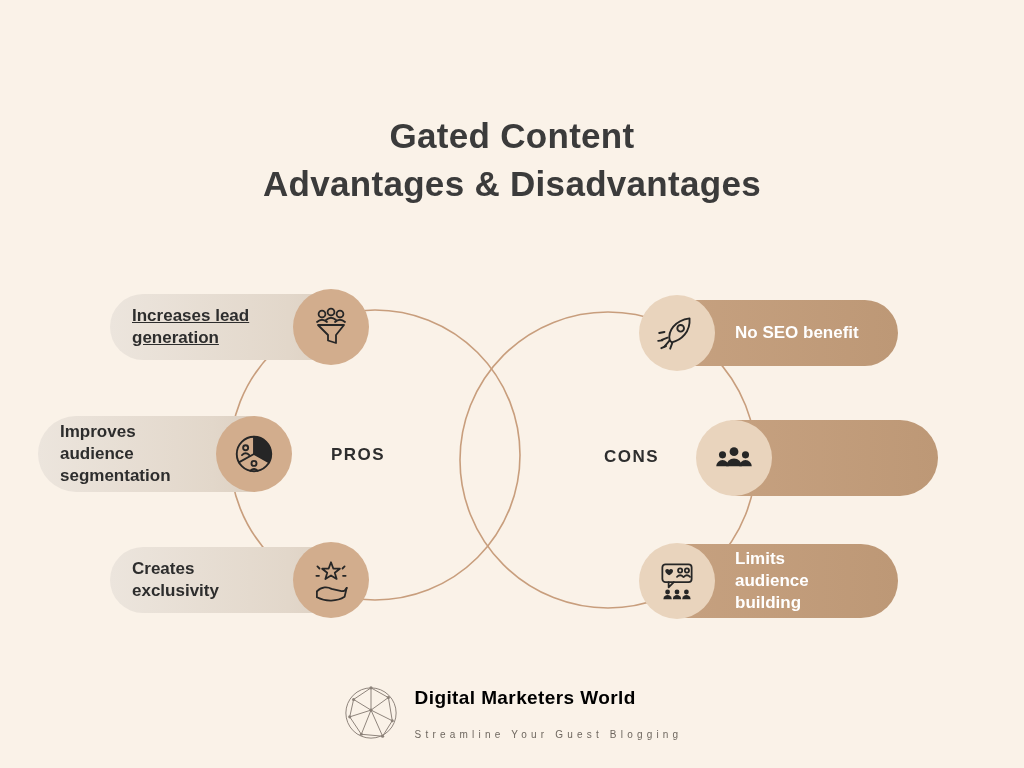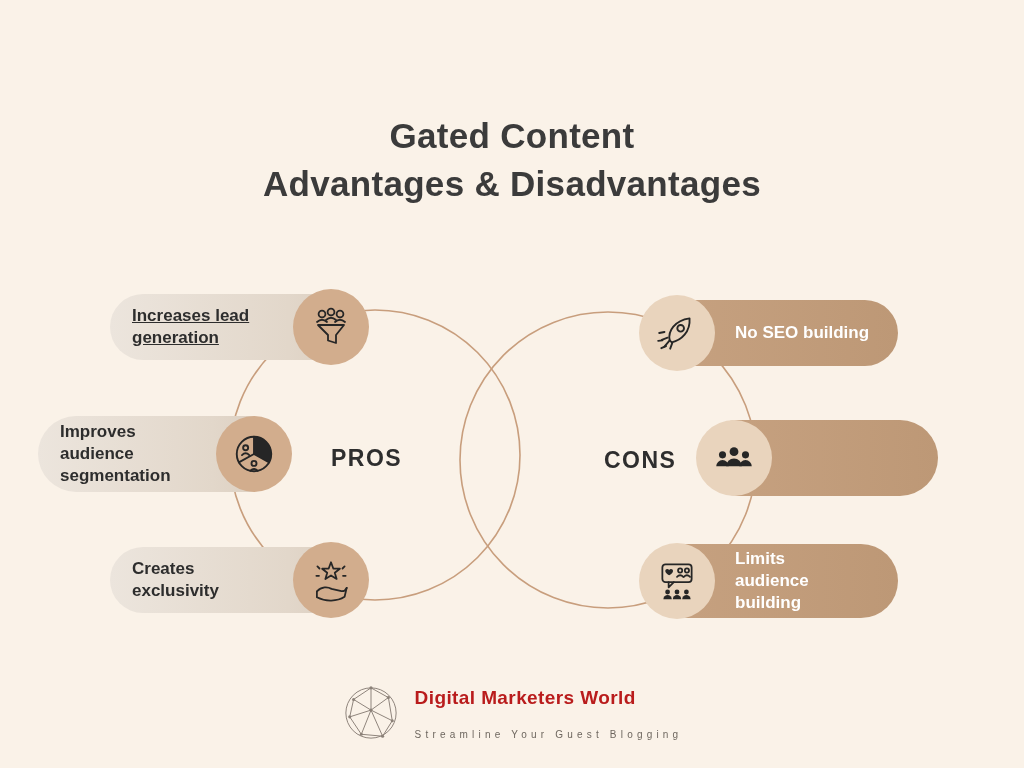--- a/index.html
+++ b/index.html
@@ -17,21 +17,21 @@
     position:absolute;top:112px;left:0;width:100%;
     text-align:center;color:#3b3b3b;
     font-size:35px;font-weight:700;line-height:1.38;
     letter-spacing:.3px;
   }
 
   
   .venn{position:absolute;top:0;left:0;z-index:1;}
   .venn-label{
     position:absolute;z-index:3;
-    font-size:23px;font-weight:700;color:#2e2e2e;letter-spacing:1.5px;
+    font-size:17px;font-weight:700;color:#2e2e2e;letter-spacing:1.5px;
   }
   #pros-label{left:331px;top:445px;}
   #cons-label{left:604px;top:447px;}
 
   
   .pill{
     position:absolute;z-index:2;
     border-radius:44px;
     display:flex;align-items:center;
   }
@@ -74,21 +74,21 @@
   #pill-cons-2 .txt{width:120px;}
 
   
   .footer{
     position:absolute;left:0;top:684px;width:100%;
     display:flex;align-items:center;justify-content:center;gap:15px;
     z-index:2;
   }
   .brand-text{display:flex;flex-direction:column;}
   .brand-name{
-    font-size:19px;font-weight:700;color:#b91c1c;letter-spacing:.4px;
+    font-size:19px;font-weight:700;color:#000000;letter-spacing:.4px;
   }
   .brand-tagline{
     margin-top:20px;font-size:10px;color:#6e675f;letter-spacing:4.2px;
   }
 </style>
 </head>
 <body>
 
 <div class="canvas">
 
@@ -146,21 +146,21 @@
         <path d="M35 9 L33 11"></path>
         <path d="M8 18 L10.5 18"></path>
         <path d="M36 18 L33.5 18"></path>
         <path d="M8.5 33 C13 28 19 28.5 22.5 30.5 L31 32.5 C34 33.2 36 31.8 37 29.5"></path>
         <path d="M8.5 33 L8.5 38.5 C17 43 28 42.5 35 38 L37 29.5"></path>
       </svg>
     </div>
   </div>
 
   <div class="pill pill-right" id="pill-cons-0">
-    <div class="txt">No SEO building</div>
+    <div class="txt">No SEO benefit</div>
     <div class="icon-circle">
       <svg width="46" height="46" viewBox="0 0 44 44" fill="none" stroke="#262626" stroke-width="1.8" stroke-linecap="round" stroke-linejoin="round">
         <path d="M15 29 C13 20 20 10 34 8 C35 21 26 29 17 31 Z"></path>
         <circle cx="25.5" cy="17.5" r="3.2"></circle>
         <path d="M15 29 L10 35"></path>
         <path d="M17.5 31.5 L15.5 37"></path>
         <path d="M13 26.5 L7.5 28.5"></path>
         <path d="M5 22 L10 21"></path>
         <path d="M4 29.5 L8 29"></path>
         <path d="M7 36.5 L11.5 34.5"></path>

